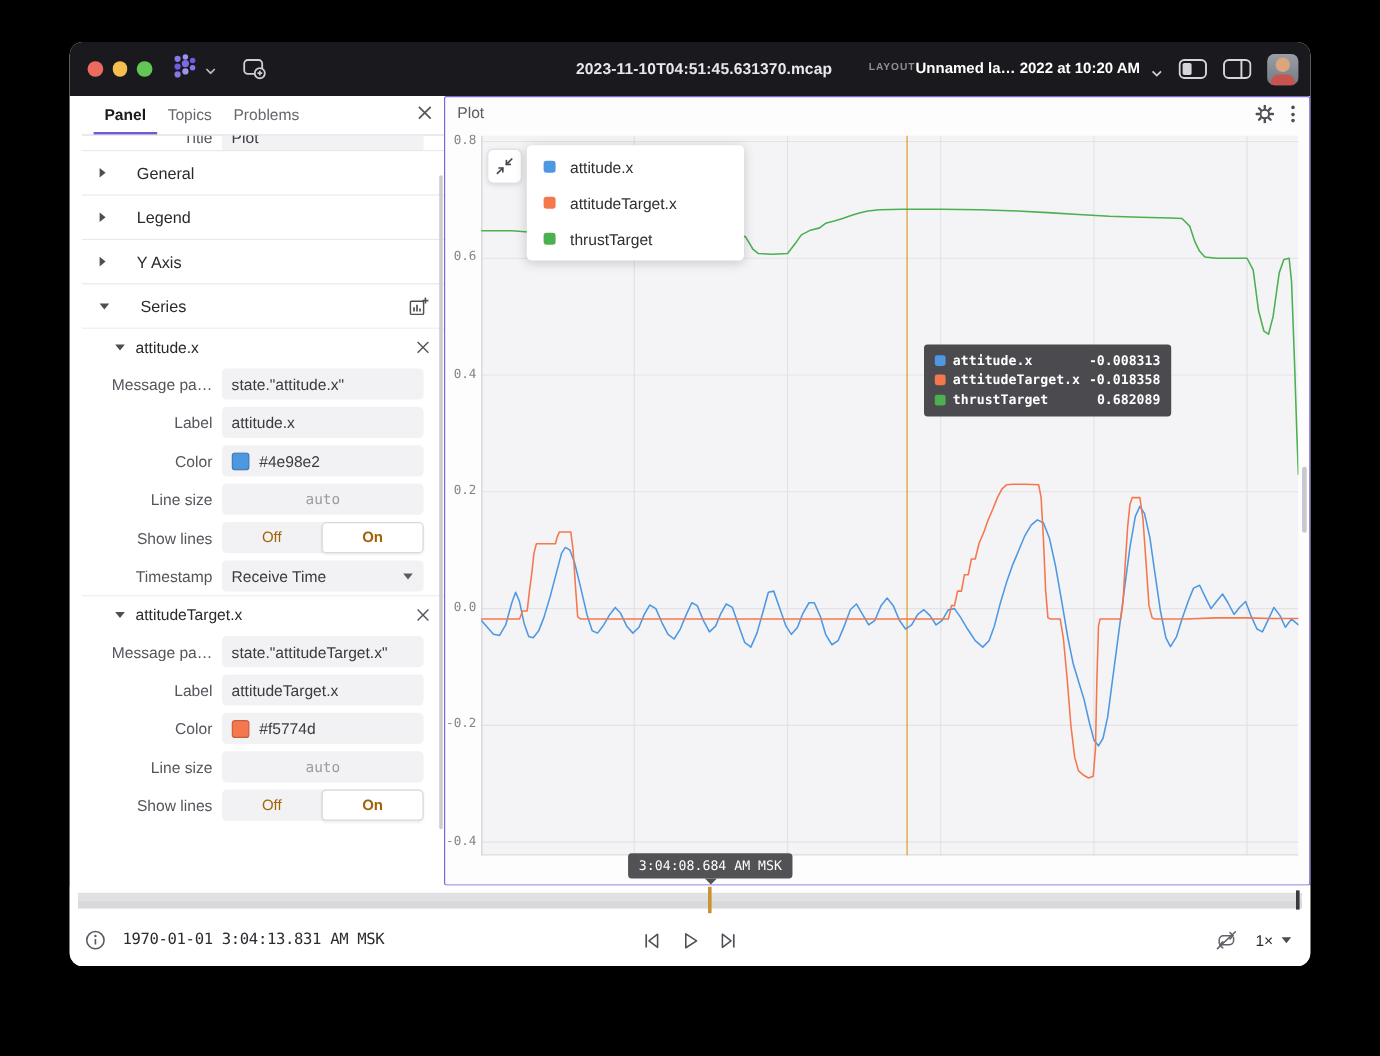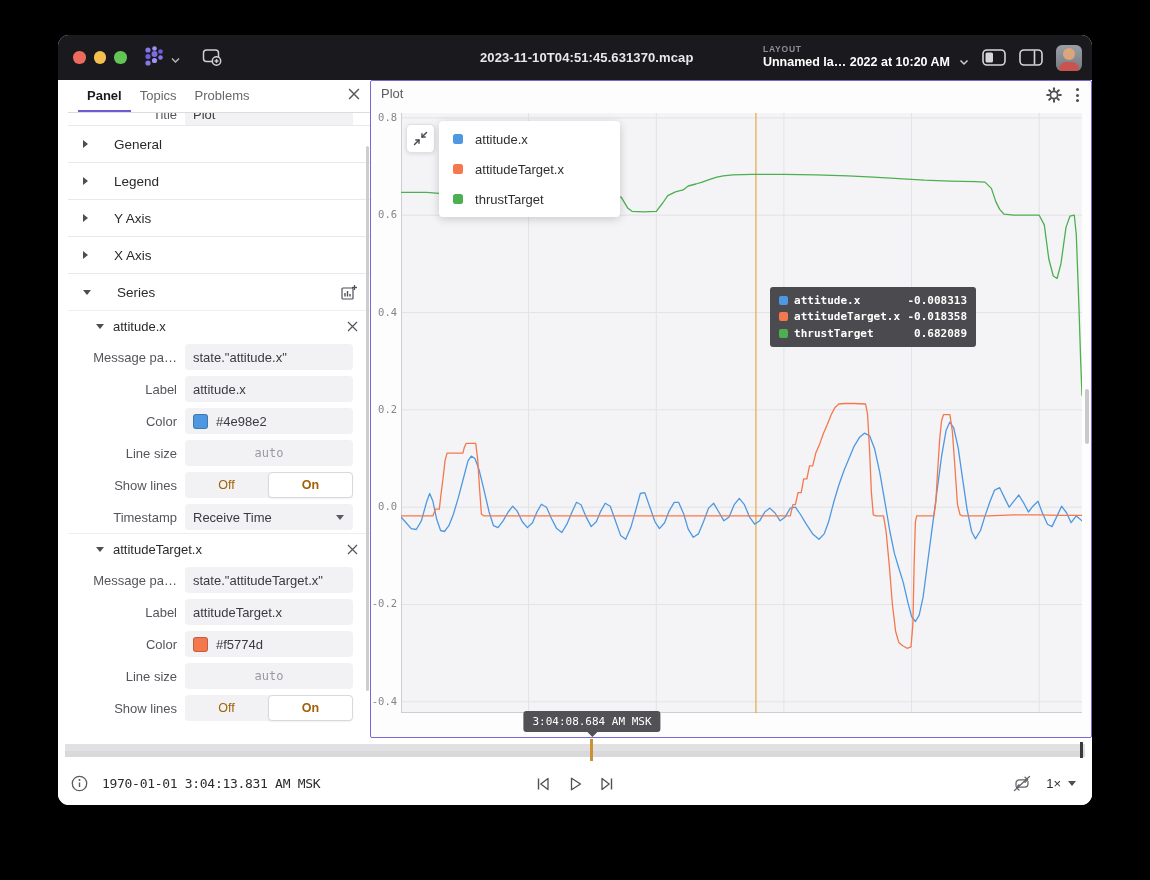--- a/index.html
+++ b/index.html
@@ -11,21 +11,21 @@
   
   .titlebar { position:relative; height:45px; background:#1a1a1e; display:flex; align-items:center; }
   .traffic { display:flex; gap:8px; padding-left:15px; }
   .light { width:12.5px; height:12.5px; border-radius:50%; }
   .light.red{background:#ed6a5f}.light.yellow{background:#f5bf4f}.light.green{background:#62c554}
   .logo-group{ display:flex; align-items:center; gap:4px; margin-left:14px; }
   .add-panel{ margin-left:22px; display:flex; align-items:center; }
   .tb-title{ position:absolute; left:422px; top:0; height:45px; display:flex; align-items:center;
     color:#e8e8ec; font-size:13px; font-weight:700; letter-spacing:.1px; }
   .tb-right{ position:absolute; right:10px; top:0; height:45px; display:flex; align-items:center; gap:13px; }
-  .layout-group{ display:flex; flex-direction:column; justify-content:center; line-height:1.25; }
+  .layout-group{ display:flex; flex-direction:row; justify-content:center; line-height:1.25; }
   .layout-label{ font-size:8.5px; font-weight:700; letter-spacing:.8px; color:#8e8e98; }
   .layout-name{ font-size:12.5px; font-weight:600; color:#ffffff; }
   .tb-chev{ margin-left:-4px; margin-top:6px; }
   .avatar{ width:26px; height:26px; border-radius:6px; position:relative; overflow:hidden;
     background:linear-gradient(#9a9fa7,#757a82); }
   .avatar .head{ position:absolute; left:7px; top:3px; width:12px; height:12px; border-radius:50%; background:#dba57e; }
   .avatar .bodyp{ position:absolute; left:3px; bottom:-3px; width:20px; height:12px; border-radius:7px 7px 0 0; background:#c8534f; }
 
   
   .content-row{ position:absolute; left:0; top:45px; width:1034px; height:658px; display:flex; }
@@ -202,24 +202,20 @@
       </div>
       <div class="section">
         <span class="caret-r"></span>
         <span>Legend</span>
       </div>
       <div class="section">
         <span class="caret-r"></span>
         <span>Y Axis</span>
       </div>
       <div class="section">
-        <span class="caret-r"></span>
-        <span>X Axis</span>
-      </div>
-      <div class="section">
         <span class="caret-d"></span>
         <span>Series</span>
         <span class="grow"></span>
         <span class="icon-btn">
           <svg width="18" height="17" viewBox="0 0 18 17">
             <rect x="2" y="4" width="11" height="11" rx="1" fill="none" stroke="#4f4f57" stroke-width="1.2"></rect>
             <line x1="5" y1="12.5" x2="5" y2="9" stroke="#4f4f57" stroke-width="1.4"></line>
             <line x1="7.5" y1="12.5" x2="7.5" y2="7" stroke="#4f4f57" stroke-width="1.4"></line>
             <line x1="10" y1="12.5" x2="10" y2="10" stroke="#4f4f57" stroke-width="1.4"></line>
             <line x1="14.5" y1="1" x2="14.5" y2="6" stroke="#4f4f57" stroke-width="1.3"></line>

